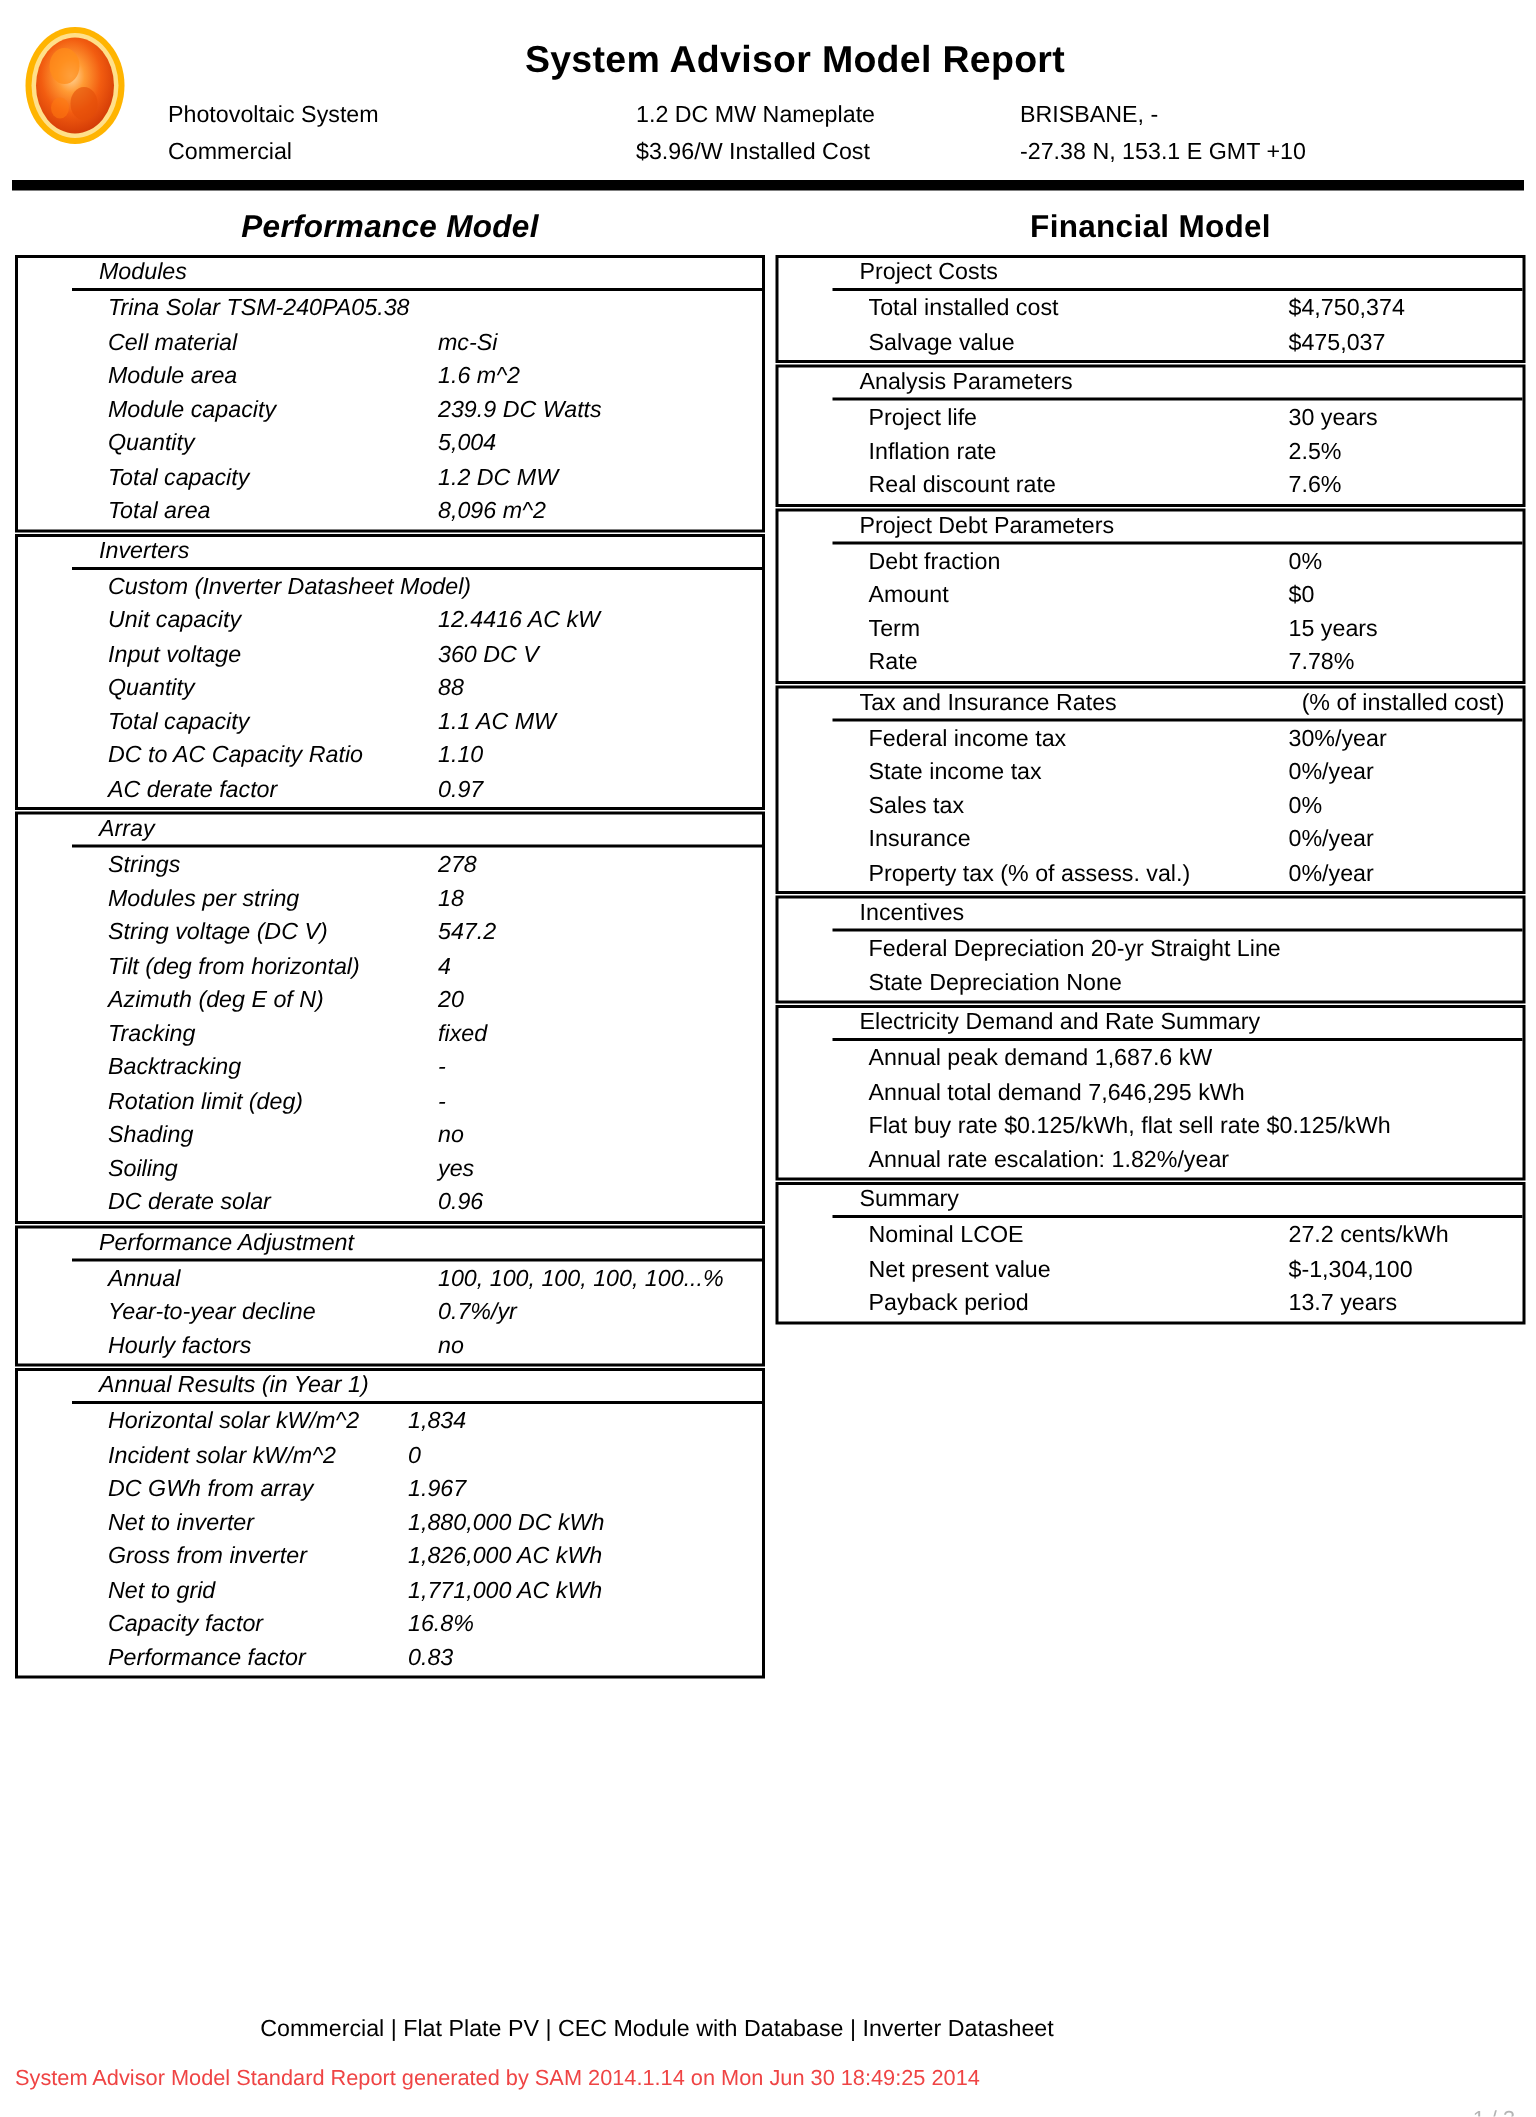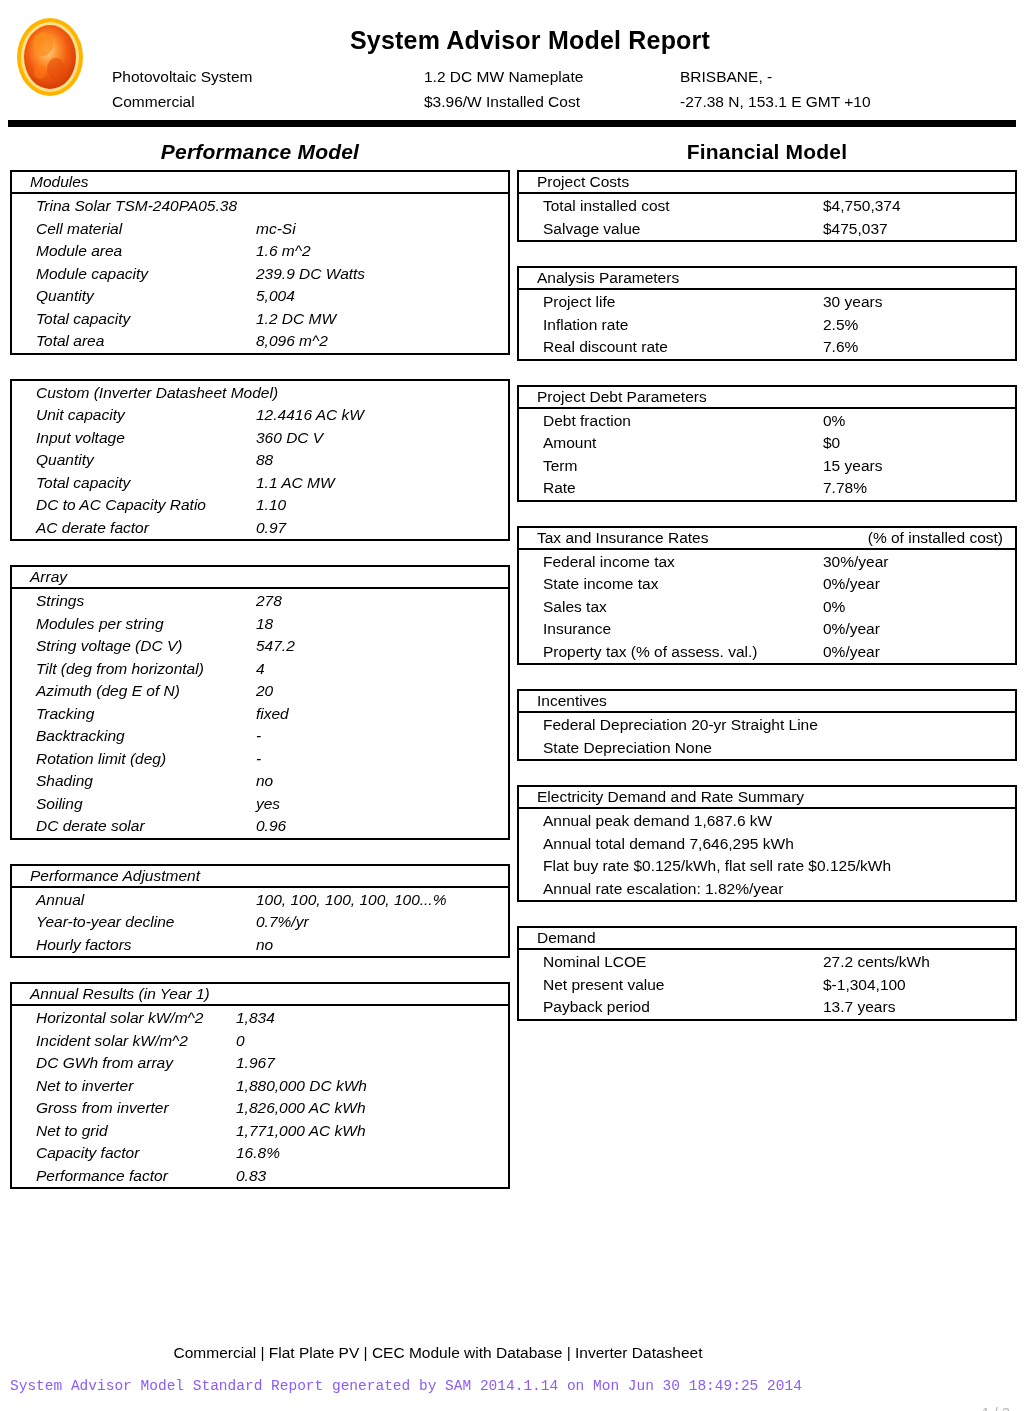--- a/index.html
+++ b/index.html
@@ -67,23 +67,24 @@
     font-size: 21px;
     font-weight: bold;
     text-align: center;
     margin: 0 0 6px 0;
     letter-spacing: 0.2px;
   }
 
   
   .box {
     border: 2px solid #000000;
-    margin-bottom: 24px;
+    margin-bottom: 1px;
     background: #ffffff;
     box-sizing: border-box;
+    padding-left: 36px;
   }
   .box-head {
     display: flex;
     justify-content: space-between;
     align-items: baseline;
     border-bottom: 2px solid #000000;
     padding: 1px 8px 1px 18px;
     font-size: 15.5px;
   }
   .box-head .bh-sub { padding-right: 4px; text-align: right; }
@@ -112,22 +113,21 @@
     position: absolute;
     left: 0; top: 1344px;
     width: 876px;
     text-align: center;
     font-size: 15.5px;
   }
   #footer-meta {
     position: absolute;
     left: 10px; top: 1378px;
     font-size: 14.5px;
-    color: #8b5cf6;
-    font-family: Liberation Mono, monospace;
+    color: #ef4444;
   }
   #footer-page {
     position: absolute;
     right: 14px; top: 1378px;
     font-size: 14.5px;
     color: #b4b4b4;
     margin-top: 27px;
   }
 </style>
 </head>
@@ -201,20 +201,23 @@
         <span class="val">1.2 DC MW</span>
       </div>
       <div class="row">
         <span class="lbl">Total area</span>
         <span class="val">8,096 m^2</span>
       </div>
     </div>
   </div>
 
   <div class="box lw-inverters">
+    <div class="box-head">
+      <span>Inverters</span>
+    </div>
     <div class="rows">
       <div class="row wide">
         <span>Custom (Inverter Datasheet Model)</span>
       </div>
       <div class="row">
         <span class="lbl">Unit capacity</span>
         <span class="val">12.4416 AC kW</span>
       </div>
       <div class="row">
         <span class="lbl">Input voltage</span>
@@ -475,21 +478,21 @@
         <span>Flat buy rate $0.125/kWh, flat sell rate $0.125/kWh</span>
       </div>
       <div class="row wide">
         <span>Annual rate escalation: 1.82%/year</span>
       </div>
     </div>
   </div>
 
   <div class="box lw-fin2">
     <div class="box-head">
-      <span>Demand</span>
+      <span>Summary</span>
     </div>
     <div class="rows">
       <div class="row">
         <span class="lbl">Nominal LCOE</span>
         <span class="val">27.2 cents/kWh</span>
       </div>
       <div class="row">
         <span class="lbl">Net present value</span>
         <span class="val">$-1,304,100</span>
       </div>

